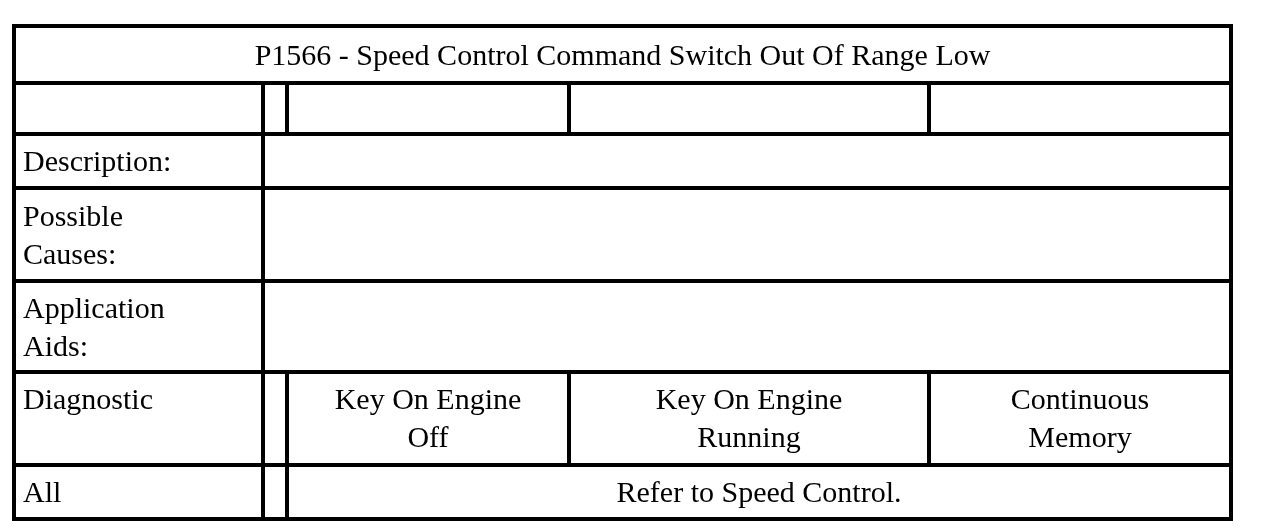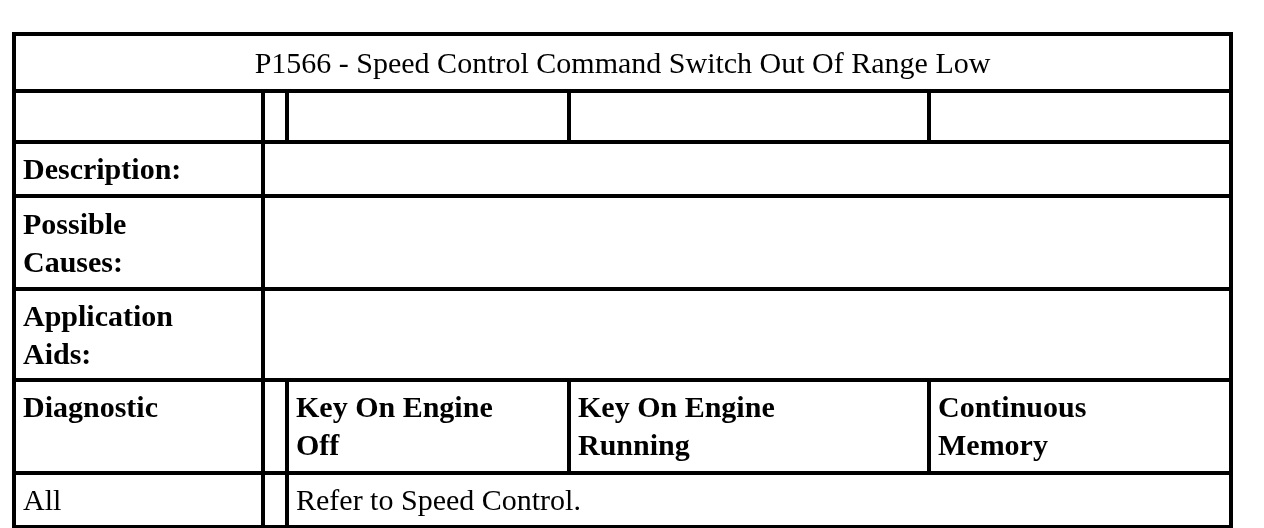--- a/index.html
+++ b/index.html
@@ -10,21 +10,21 @@
   body {
     width: 1264px;
     height: 528px;
     position: relative;
     font-family: "Liberation Serif", serif;
     color: #000000;
   }
   table.dtc {
     position: absolute;
     left: 12px;
-    top: 32px;
+    top: 24px;
     width: 1217px;
     border-collapse: collapse;
     table-layout: fixed;
   }
   table.dtc td {
     border: 4px solid #000000;
     font-size: 30px;
     line-height: 38px;
     padding: 2px 7px;
     overflow: hidden;
@@ -37,22 +37,22 @@
   }
   
   tr.r-title  { height: 57px; }
   tr.r-blank  { height: 51px; }
   tr.r-desc   { height: 54px; }
   tr.r-causes { height: 93px; }
   tr.r-aids   { height: 91px; }
   tr.r-apphdr { height: 93px; }
   tr.r-all    { height: 54px; }
 
-  .bold   { font-weight: bold; }
-  .center { }
+  .bold   { font-weight: normal; }
+  .center { text-align: center; }
   .wrap   { white-space: pre-line; }
   tr.r-apphdr td {
     vertical-align: top;
     padding-top: 6px;
   }
 </style>
 </head>
 <body>
 
 <table class="dtc">

